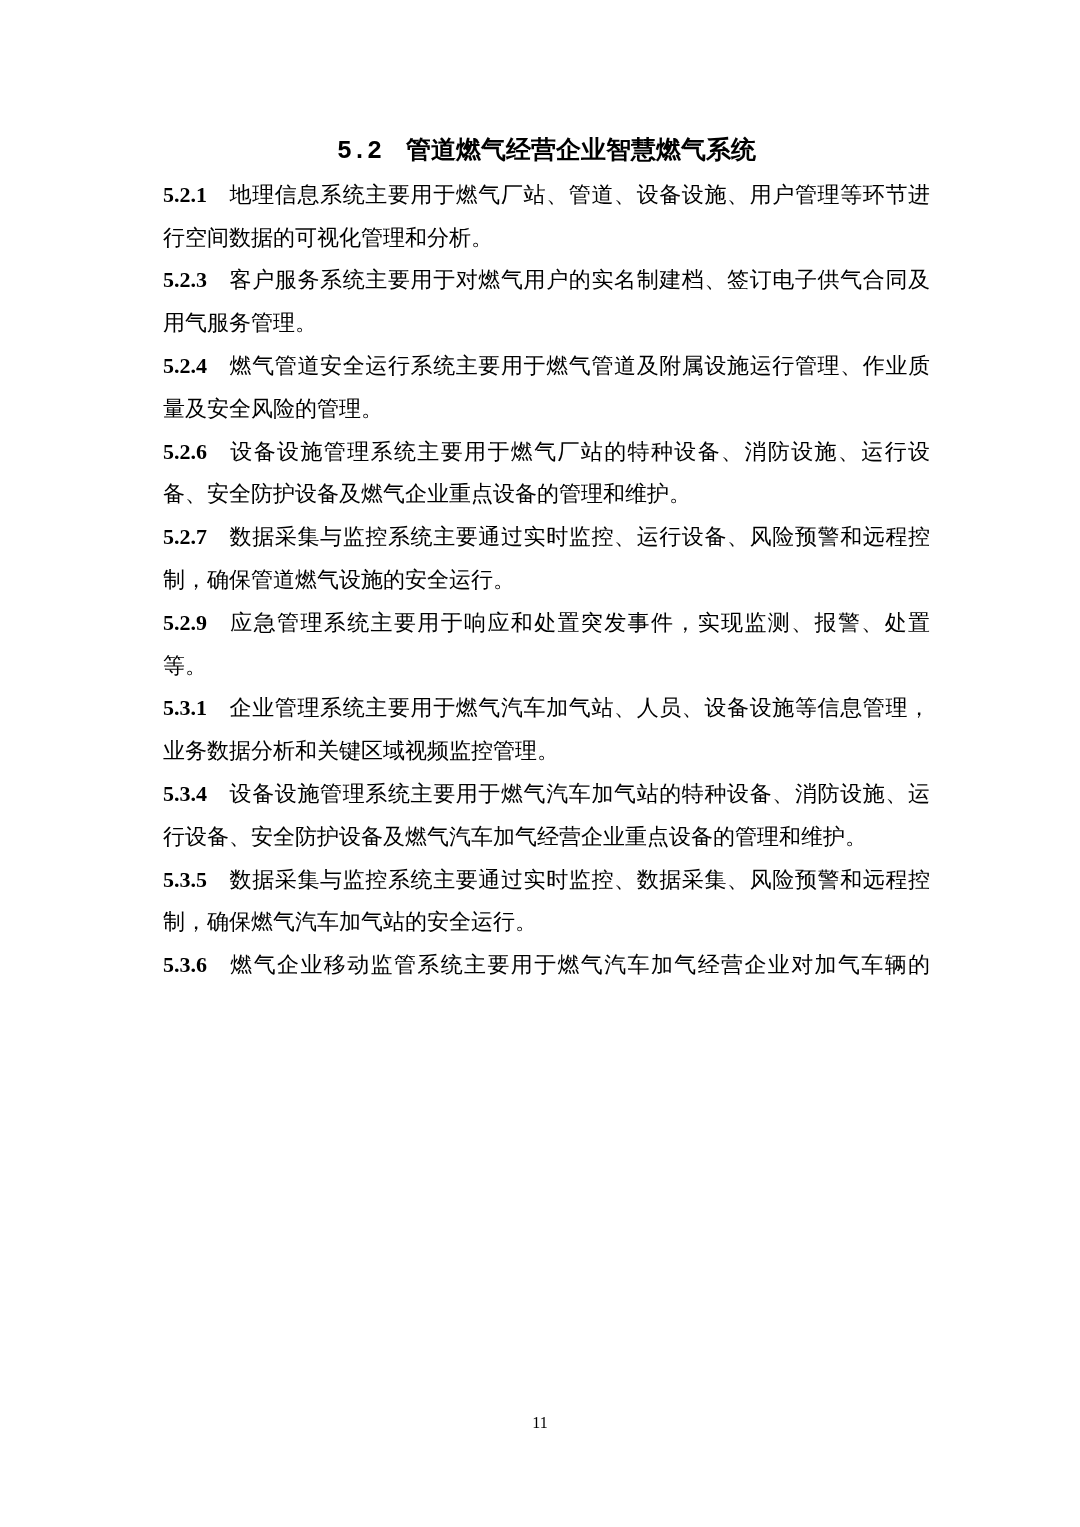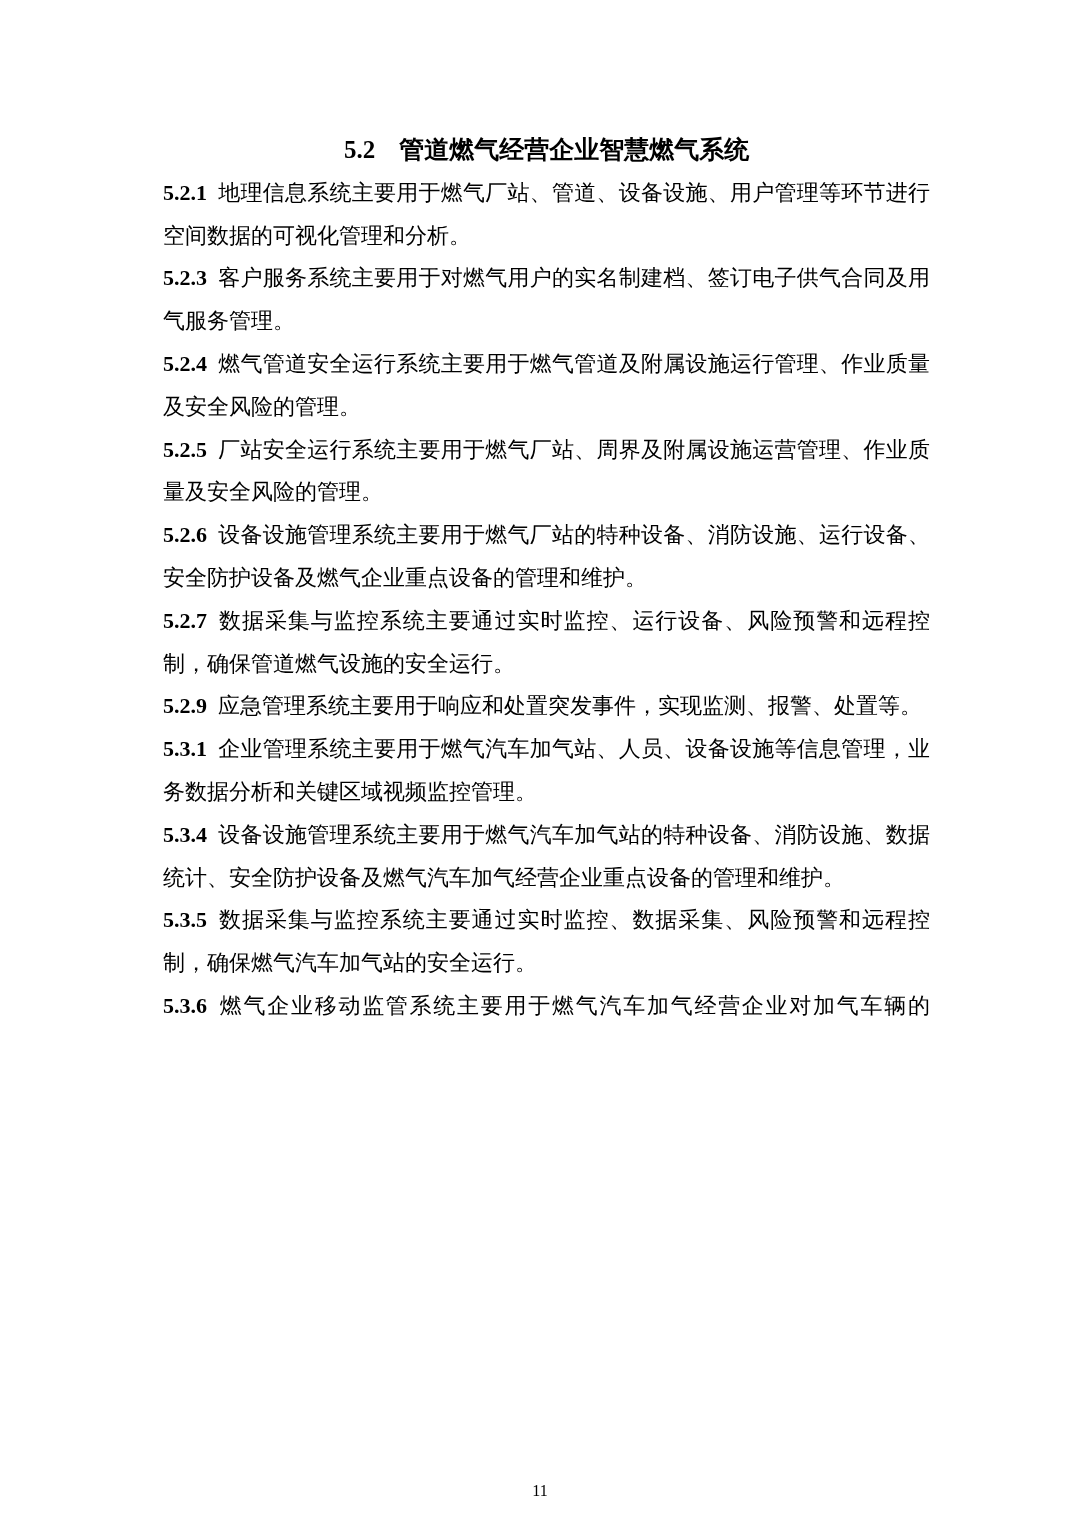--- a/index.html
+++ b/index.html
@@ -21,65 +21,64 @@
   }
   .sec {
     margin: 0;
     font-size: 25px;
     line-height: 42.8px;
     font-weight: 700;
     text-align: center;
     font-family: "Liberation Sans", "DejaVu Sans", sans-serif;
   }
   .sec .hnum {
-    font-family: Liberation Serif, serif;
+    font-family: Liberation Mono, monospace;
     margin-right: 24px;
   }
   .para {
     margin: 0;
     font-size: 22px;
     line-height: 42.8px;
     text-align: justify;
     text-justify: inter-ideograph;
   }
   .para .num {
     font-weight: 700;
-    margin-right: 11px;
+    margin-right: 22px;
     white-space: nowrap;
   }
   .para.stretch { text-align-last: justify; }
   .footer {
     position: absolute;
     left: 0;
-    top: 1480px;
+    top: 1412px;
     width: 100%;
     text-align: center;
     font-size: 16px;
     line-height: 22px;
   }
 </style>
 </head>
 <body style="color: rgb(0, 0, 0); background: rgb(255, 255, 255);">
 
 <div class="doc">
   <div class="content">
 
     <h2 class="sec"><span class="hnum">5.2</span><span class="htitle">管道燃气经营企业智慧燃气系统</span></h2>
 
     <p class="para"><span class="num">5.2.1</span><span class="txt">地理信息系统主要用于燃气厂站、管道、设备设施、用户管理等环节进行空间数据的可视化管理和分析。</span></p>
     <p class="para"><span class="num">5.2.3</span><span class="txt">客户服务系统主要用于对燃气用户的实名制建档、签订电子供气合同及用气服务管理。</span></p>
     <p class="para"><span class="num">5.2.4</span><span class="txt">燃气管道安全运行系统主要用于燃气管道及附属设施运行管理、作业质量及安全风险的管理。</span></p>
-    <p class="para"><span class="num">5.2.5</span><span class="txt">厂站安全运行系统主要用于燃气厂站、周界及附属设施运营管理、作业质量及安全风险的管理。</span></p>
     <p class="para"><span class="num">5.2.6</span><span class="txt">设备设施管理系统主要用于燃气厂站的特种设备、消防设施、运行设备、安全防护设备及燃气企业重点设备的管理和维护。</span></p>
     <p class="para"><span class="num">5.2.7</span><span class="txt">数据采集与监控系统主要通过实时监控、运行设备、风险预警和远程控制，确保管道燃气设施的安全运行。</span></p>
     <p class="para"><span class="num">5.2.9</span><span class="txt">应急管理系统主要用于响应和处置突发事件，实现监测、报警、处置等。</span></p>
 
 
     <p class="para"><span class="num">5.3.1</span><span class="txt">企业管理系统主要用于燃气汽车加气站、人员、设备设施等信息管理，业务数据分析和关键区域视频监控管理。</span></p>
-    <p class="para"><span class="num">5.3.4</span><span class="txt">设备设施管理系统主要用于燃气汽车加气站的特种设备、消防设施、数据统计、安全防护设备及燃气汽车加气经营企业重点设备的管理和维护。</span></p>
+    <p class="para"><span class="num">5.3.4</span><span class="txt">设备设施管理系统主要用于燃气汽车加气站的特种设备、消防设施、运行设备、安全防护设备及燃气汽车加气经营企业重点设备的管理和维护。</span></p>
     <p class="para"><span class="num">5.3.5</span><span class="txt">数据采集与监控系统主要通过实时监控、数据采集、风险预警和远程控制，确保燃气汽车加气站的安全运行。</span></p>
     <p class="para stretch"><span class="num">5.3.6</span><span class="txt">燃气企业移动监管系统主要用于燃气汽车加气经营企业对加气车辆的</span></p>
 
   </div>
 
   <div class="footer">
     <span>11</span>
   </div>
 </div>
 

